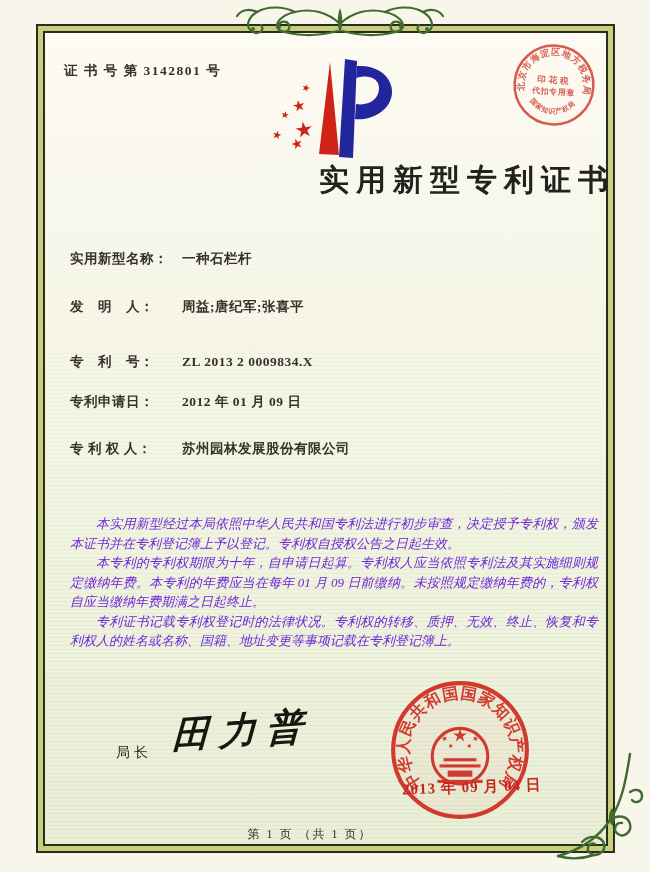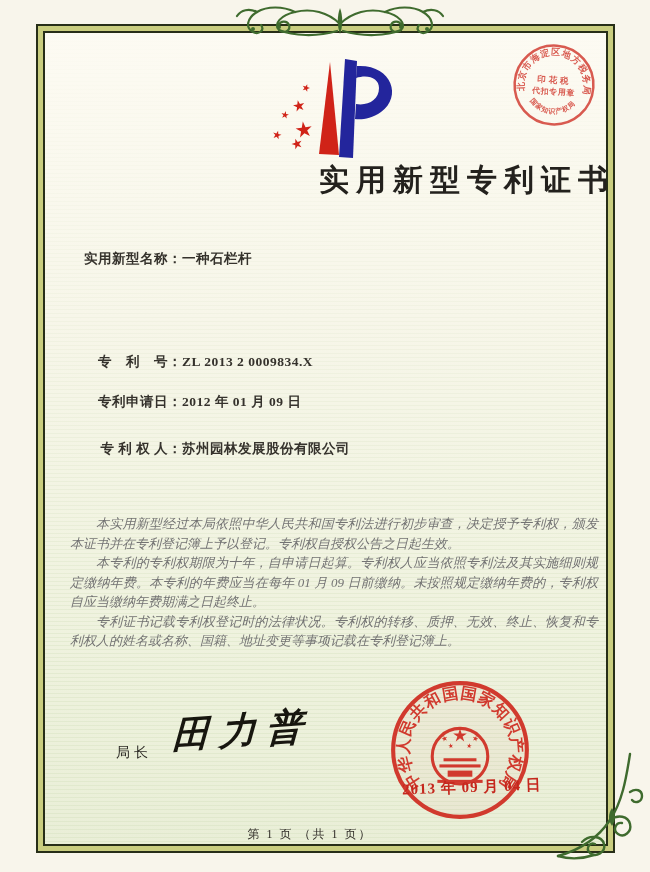--- a/index.html
+++ b/index.html
@@ -10,22 +10,22 @@
         border:2px solid #272e18;background:#c9cd7f;}
   .frame-inner{position:absolute;inset:5px;border:2px solid #272e18;
         background:
           linear-gradient(180deg, rgba(253,251,243,.96) 0%, rgba(247,246,233,.75) 35%, rgba(232,239,213,.55) 75%, rgba(224,233,203,.6) 100%),
           repeating-linear-gradient(180deg,#dfe6cc 0px,#dfe6cc 1px,#f7f6e9 1px,#f7f6e9 4px);}
   .abs{position:absolute;}
   .cert-no{left:64px;top:62px;font-size:13.5px;letter-spacing:1.5px;font-weight:600;color:#35322c;}
   .title{left:36px;top:160px;width:579px;text-align:right;font-size:30px;font-weight:700;
          letter-spacing:7px;color:#23211d;}
   .field-row{left:70px;width:520px;font-size:13.5px;font-weight:600;letter-spacing:.5px;color:#35322c;white-space:nowrap;}
-  .field-row .lbl{display:inline-block;min-width:112px;text-align:right;}
-  .body-text{left:70px;top:514px;width:528px;font-size:13px;line-height:19.5px;color:#737373;
+  .field-row .lbl{display:inline-block;min-width:112px;}
+  .body-text{left:70px;top:514px;width:528px;font-size:13px;line-height:19.5px;color:#6d28d9;
              text-align:justify;font-style:italic;}
   .body-text p{margin:0;text-indent:2em;}
   .sig-label{left:116px;top:744px;font-size:14px;letter-spacing:4px;color:#2c2a25;}
   .sig-name{left:172px;top:706px;font-size:37px;font-weight:600;font-style:italic;color:#17160f;
             letter-spacing:10px;transform:rotate(-4deg) skewX(-6deg);}
   .seal-svg{left:388px;top:678px;width:144px;height:144px;opacity:.92;}
   .seal-date{left:402px;top:778px;font-size:15px;font-weight:700;color:#c5271d;letter-spacing:1px;
              transform:rotate(-2deg);white-space:nowrap;}
   .tax-stamp{left:511px;top:42px;width:86px;height:86px;opacity:.88;transform:rotate(4deg);}
   .footer{left:20px;top:826px;width:580px;text-align:center;font-size:12px;letter-spacing:2px;color:#2e2b26;}
@@ -105,25 +105,29 @@
     <text font-size="12.5" fill="#d4453a" letter-spacing="1.5" font-weight="700">
       <textPath href="#taxTopArc" startOffset="50%" text-anchor="middle">北京市海淀区地方税务局</textPath>
     </text>
     <text font-size="9.5" fill="#d4453a" letter-spacing="1" font-weight="700">
       <textPath href="#taxBotArc" startOffset="50%" text-anchor="middle">国家知识产权局</textPath>
     </text>
     <text x="60" y="57" text-anchor="middle" font-size="12" letter-spacing="4" fill="#d4453a" font-weight="700">印花税</text>
     <text x="60" y="73" text-anchor="middle" font-size="11" letter-spacing="1" fill="#d4453a" font-weight="700">代扣专用章</text>
   </svg>
 
+  <div class="abs cert-no">证 书 号 第 3142801 号</div>
 
   <div class="abs title">实用新型专利证书</div>
 
   <div class="abs field-row" style="top:250px">
     <span class="lbl">实用新型名称：</span><span>一种石栏杆</span>
+  </div>
+  <div class="abs field-row" style="top:298px">
+    <span class="lbl">发　明　人：</span><span>周益;唐纪军;张喜平</span>
   </div>
   <div class="abs field-row" style="top:353px">
     <span class="lbl">专　利　号：</span><span>ZL 2013 2 0009834.X</span>
   </div>
   <div class="abs field-row" style="top:393px">
     <span class="lbl">专利申请日：</span><span>2012 年 01 月 09 日</span>
   </div>
   <div class="abs field-row" style="top:440px">
     <span class="lbl">专 利 权 人：</span><span>苏州园林发展股份有限公司</span>
   </div>

